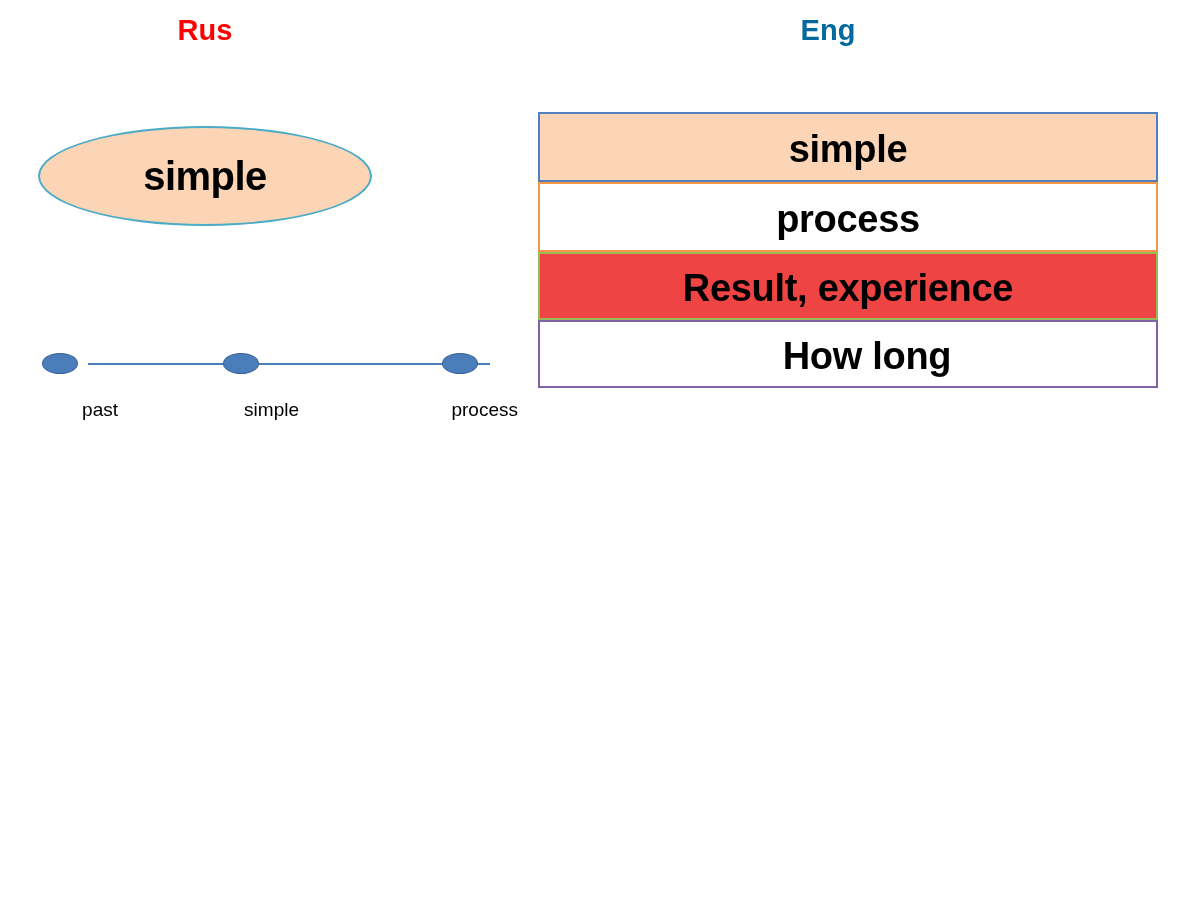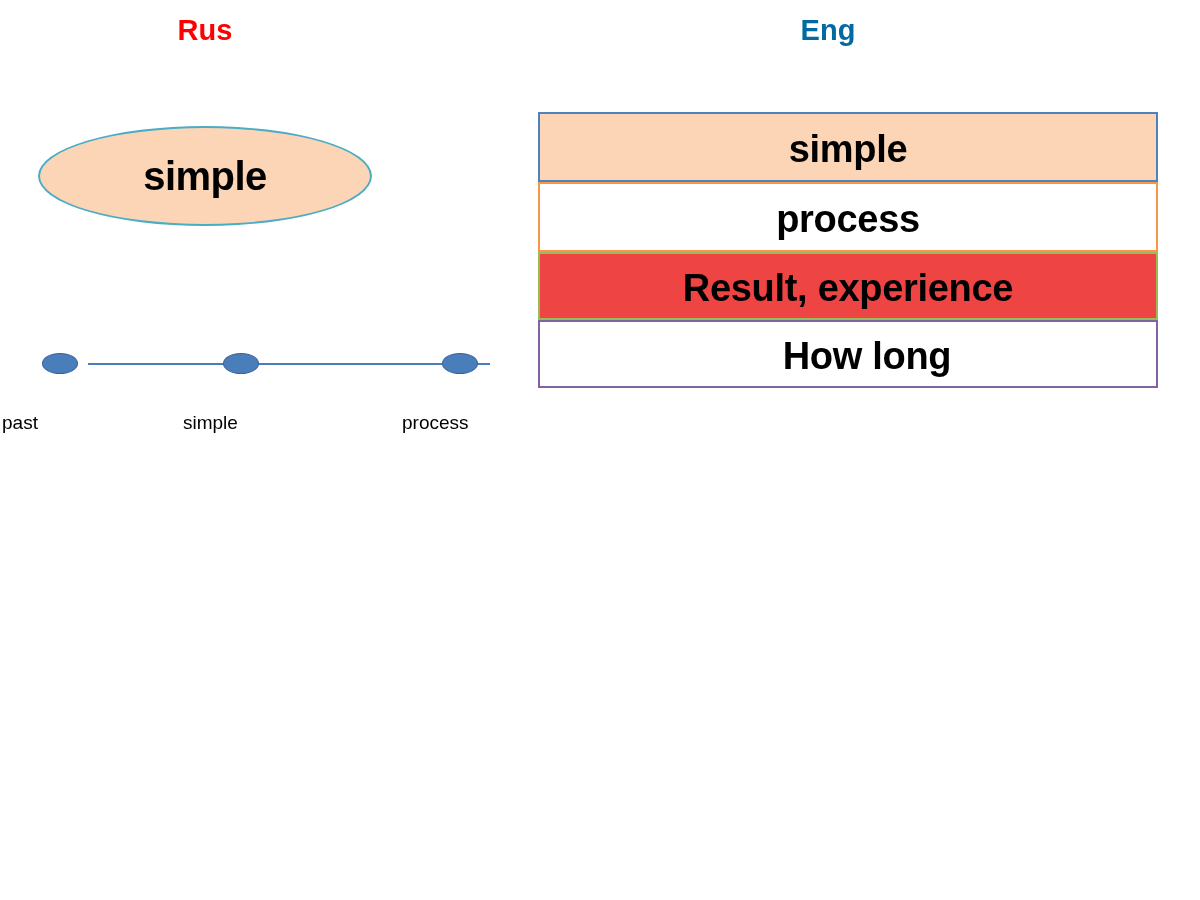--- a/index.html
+++ b/index.html
@@ -98,23 +98,22 @@
   #timeline .tl-node.n0 { left: 12px;  }
   #timeline .tl-node.n1 { left: 193px; }
   #timeline .tl-node.n2 { left: 412px; }
 
   #timeline .tl-label {
     position: absolute;
     top: 51px;
     font-size: 19px;
     font-weight: normal;
     color: #000000;
-    text-align: left;
+    text-align: right;
     white-space: nowrap;
-    margin-top: 13px;
   }
   #timeline .tl-label.l0 { left: -28px; width: 116px; }
   #timeline .tl-label.l1 { left: 153px; width: 116px; }
   #timeline .tl-label.l2 { left: 372px; width: 116px; }
 
   
   #eng-table {
     position: absolute;
     left: 538px;
     top: 112px;

